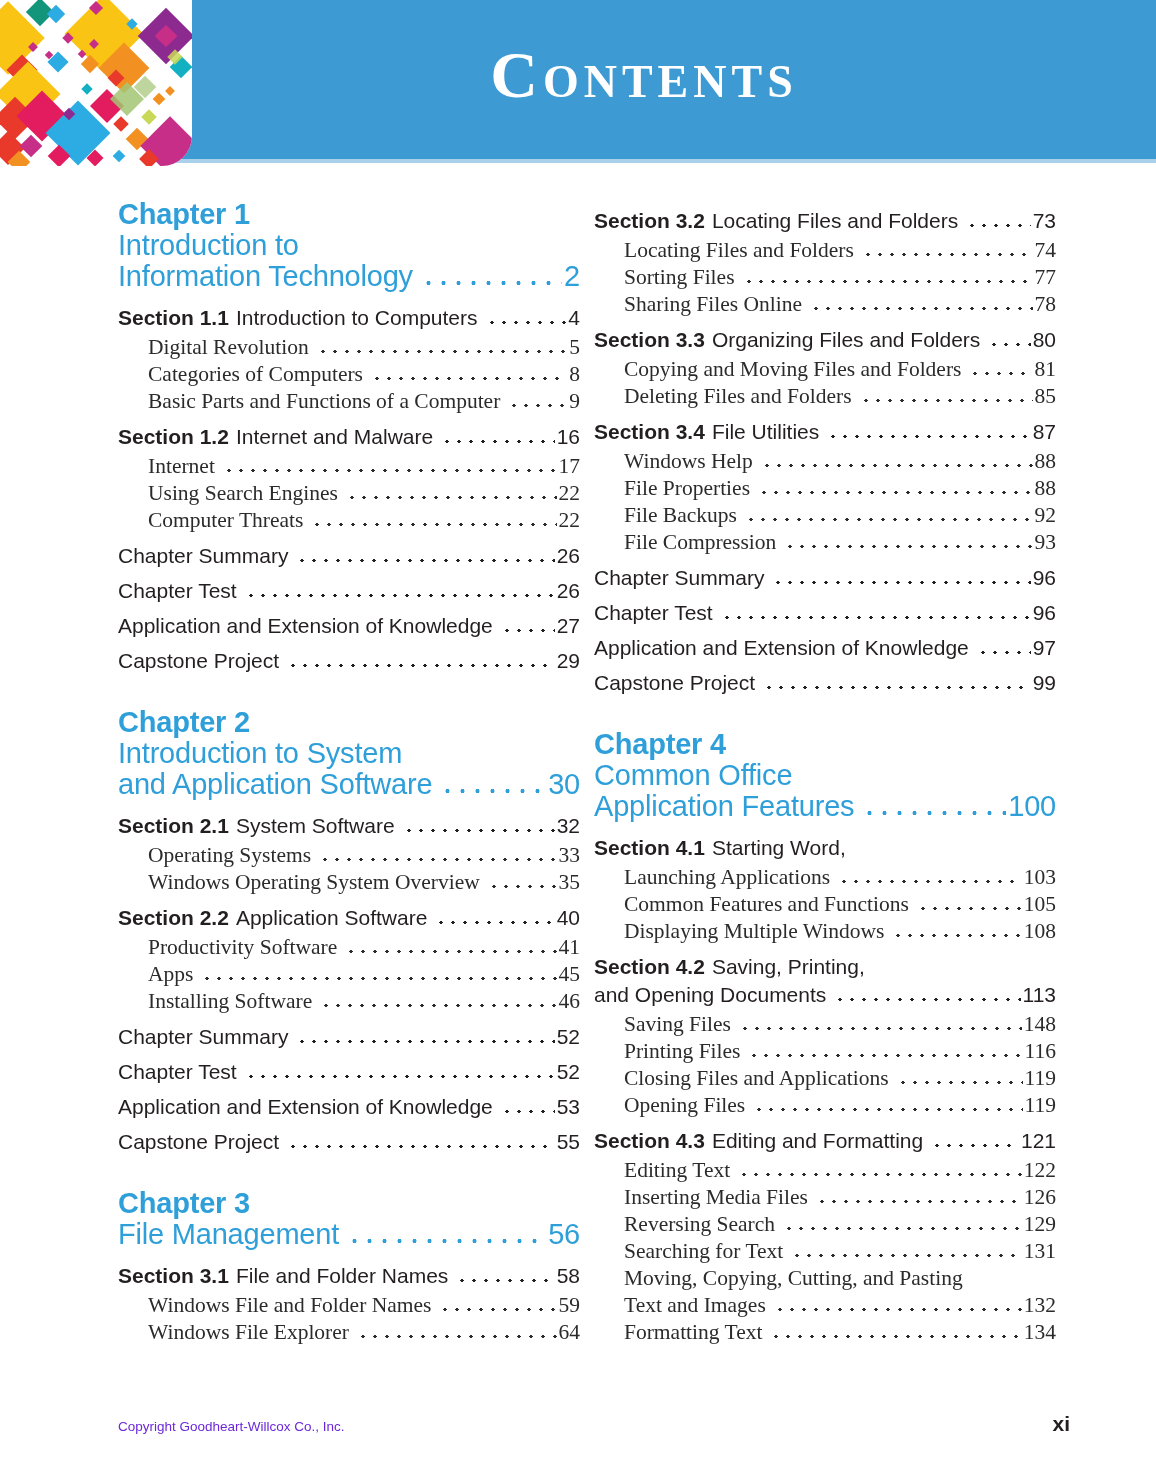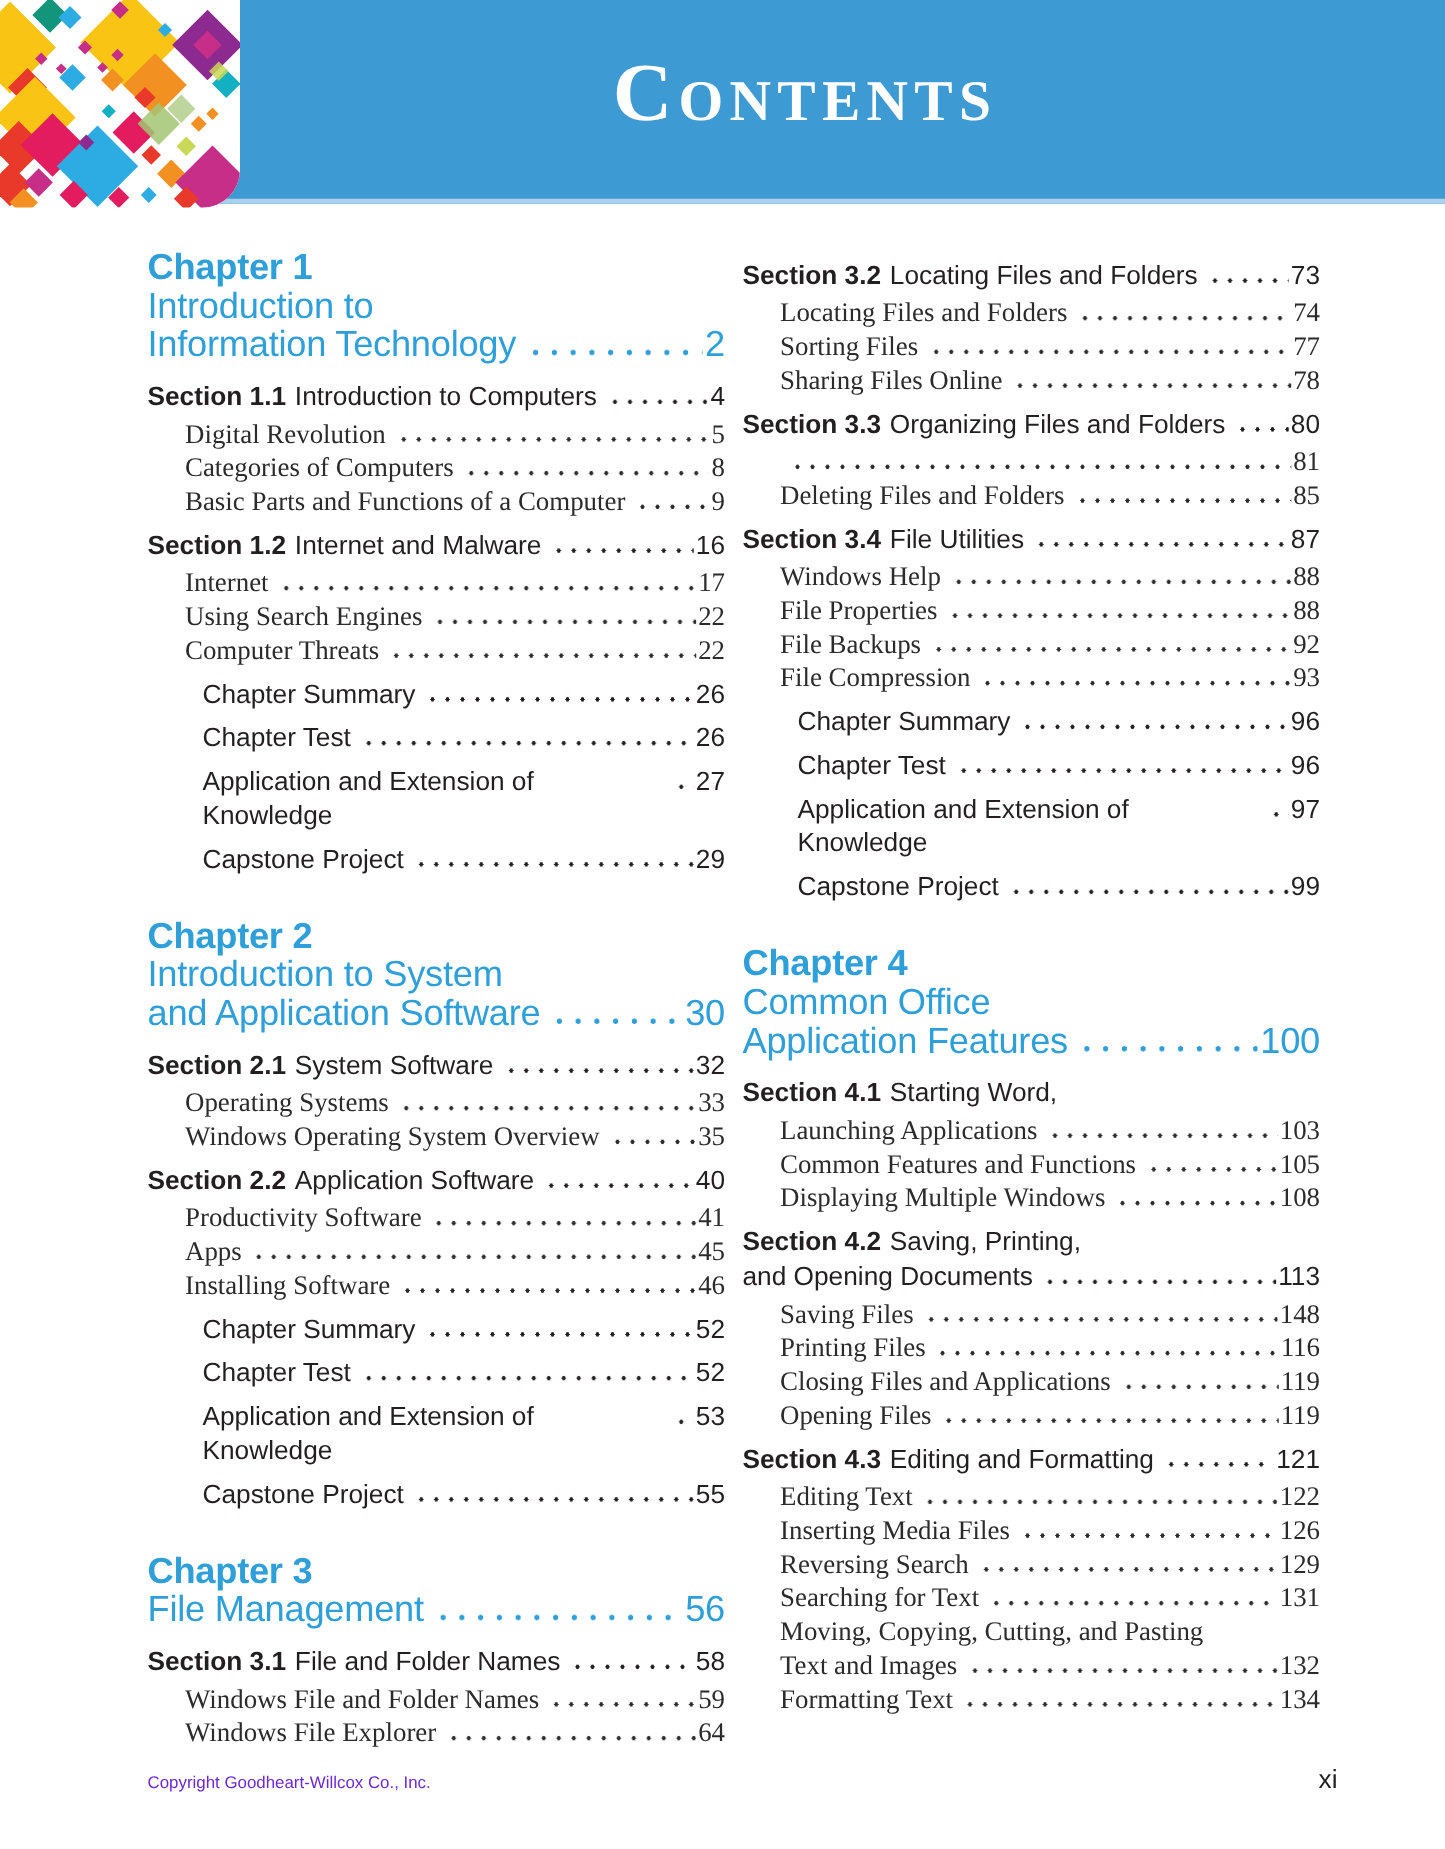--- a/index.html
+++ b/index.html
@@ -86,29 +86,29 @@
   .entry{font-size:21px;color:var(--ink);}
   .entry.section{margin-top:8px;margin-bottom:2px;line-height:28px;}
   .prefix{font-weight:700;margin-right:7px;}
   .entry.sub{
     font-family:"Liberation Serif", serif;
     font-size:21.5px;
     line-height:27px;
     padding-left:30px;
     color:#2b2b2b;
   }
-  .entry.meta{margin-top:8px;margin-bottom:0;line-height:27px;margin-left:44px;}
+  .entry.meta{margin-top:8px;margin-bottom:0;line-height:27px;}
   
   .footer{
     position:absolute;
     left:118px;right:86px;top:1412px;
     display:flex;justify-content:space-between;align-items:baseline;
   }
   .copyright{font-size:13.5px;color:#6d28d9;}
-  .folio{font-size:21px;font-weight:400;color:var(--ink);}
+  .folio{font-size:21px;font-weight:700;color:var(--ink);}
 </style>
 </head>
 <body>
 
 <div class="page">
   <header class="banner">
     <h1 class="title">Contents</h1>
     <div class="mosaic">
         <div class="diamond" style="left: 8px; top: 38px; width: 52px; height: 52px; background: rgb(249, 196, 19);"></div>
         <div class="diamond" style="left: 104px; top: 34px; width: 56px; height: 56px; background: rgb(249, 196, 19);"></div>
@@ -411,20 +411,21 @@
           <div class="entry section">
             <div class="leader-row">
               <span class="prefix">Section 3.3</span>
               <span class="etitle">Organizing Files and Folders</span>
               <span class="dots"></span>
               <span class="pagenum">80</span>
             </div>
           </div>
           <div class="entry sub">
             <div class="leader-row">
+              <span class="etitle">Copying and Moving Files and Folders</span>
               <span class="dots"></span>
               <span class="pagenum">81</span>
             </div>
           </div>
           <div class="entry sub">
             <div class="leader-row">
               <span class="etitle">Deleting Files and Folders</span>
               <span class="dots"></span>
               <span class="pagenum">85</span>
             </div>

